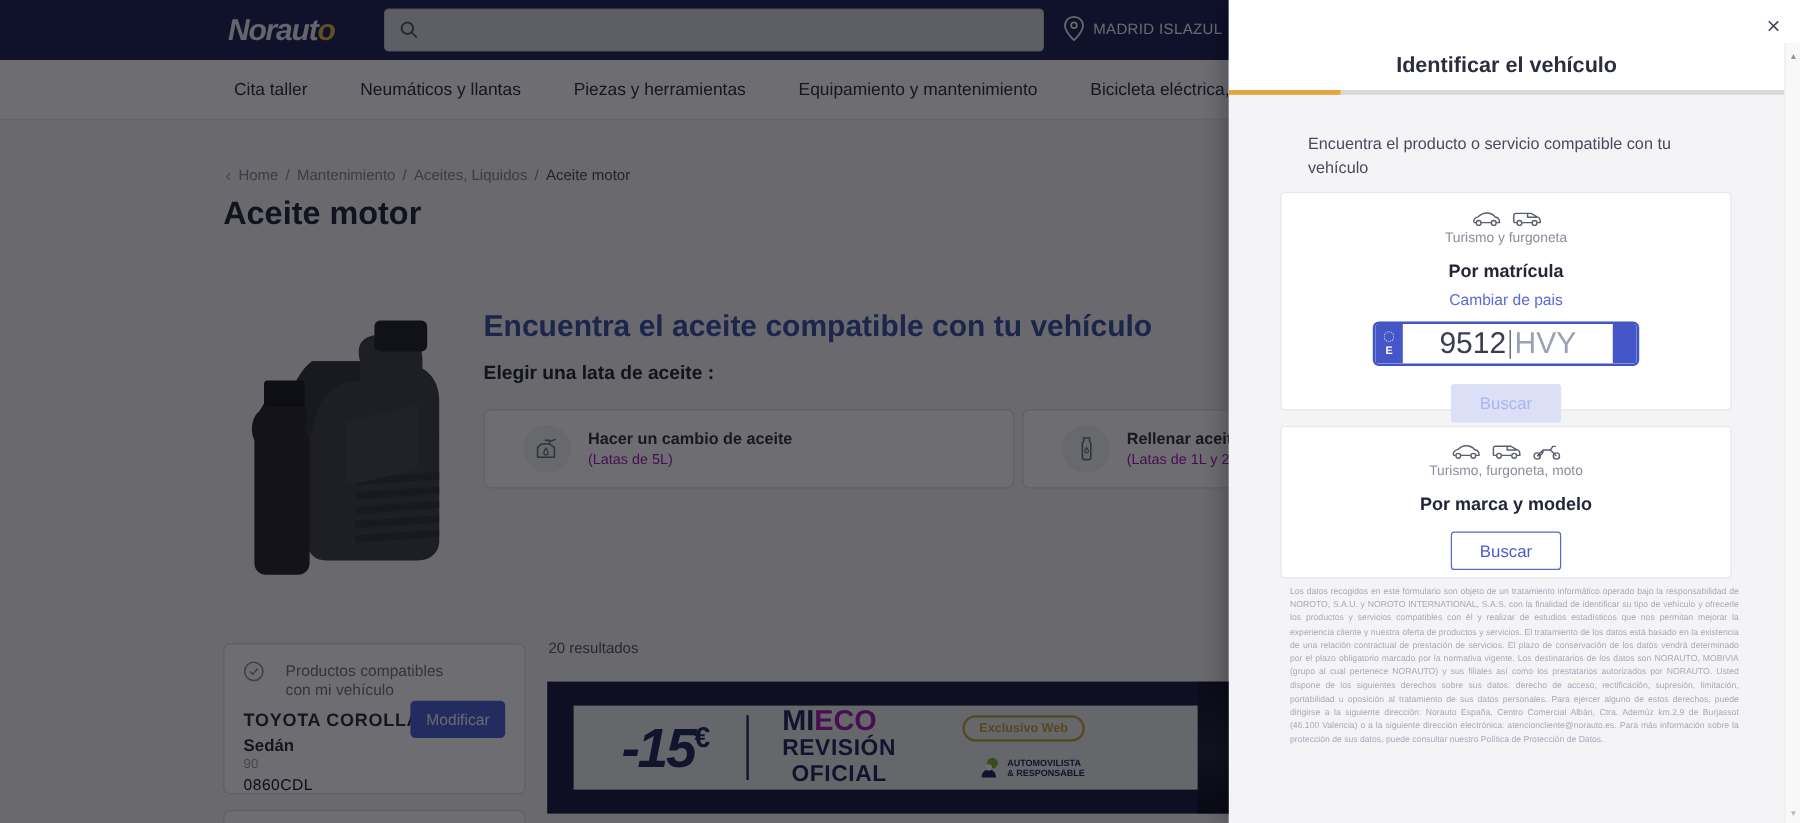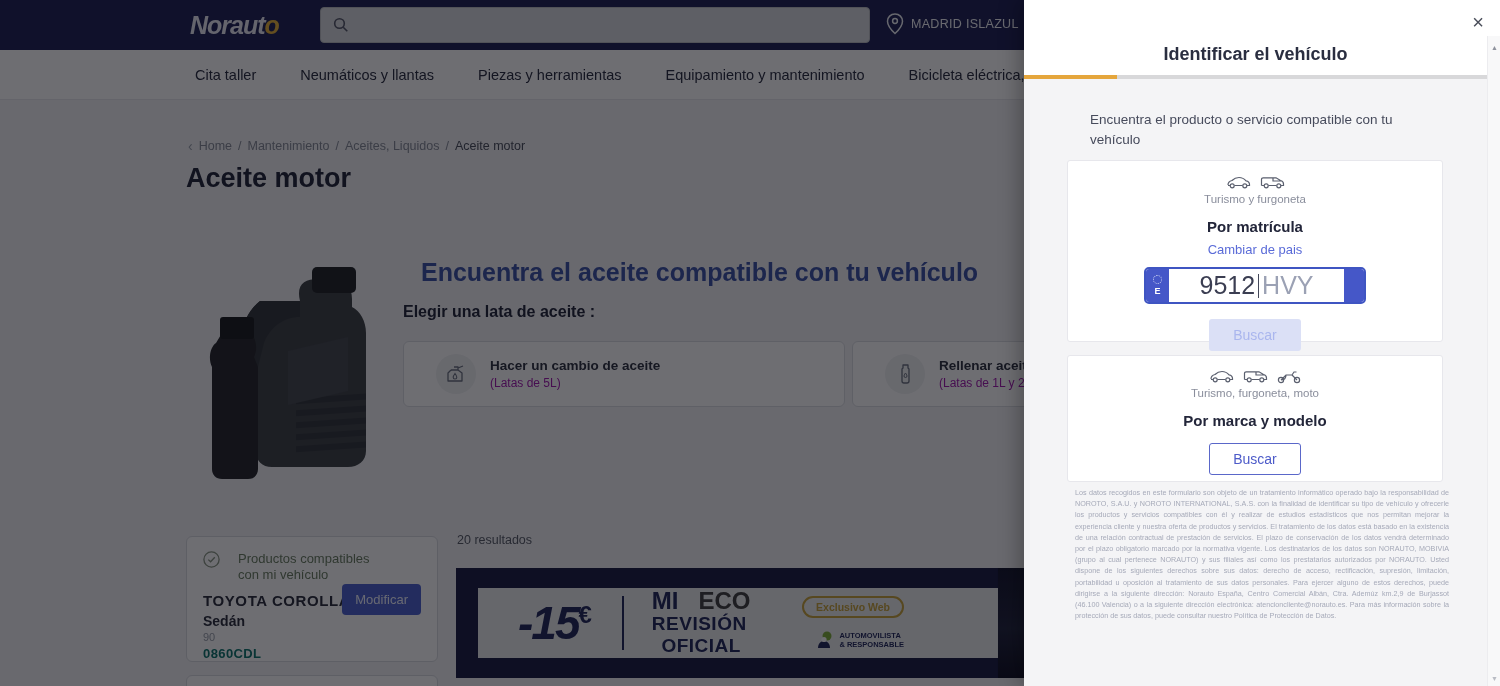--- a/index.html
+++ b/index.html
@@ -28,52 +28,52 @@
              border-bottom:1px solid #e8e8ec; display:flex; align-items:center; gap:44px; padding-left:195px; }
   .mainnav span { font-size:14.5px; color:#2a2e40; font-weight:500; white-space:nowrap; cursor:pointer; }
 
   
   .breadcrumb { left:188px; top:138px; font-size:12.5px; color:#868b97; display:flex; gap:6px; align-items:center; }
   .breadcrumb .back { color:#9aa0ab; font-size:14px; }
   .breadcrumb .last { color:#4a4f5c; }
   .h1 { left:186px; top:163px; font-size:27px; font-weight:bold; color:#23263a; }
 
   
-  .finder-h { left:421px; top:258px; font-size:25px; font-weight:bold; color:#3d53a6; }
+  .finder-h { left:403px; top:258px; font-size:25px; font-weight:bold; color:#3d53a6; }
   .finder-sub { left:403px; top:303px; font-size:16px; font-weight:bold; color:#23263a; }
   .opt-card { top:341px; height:66px; background:#fff; border:1px solid #dcdee3; border-radius:6px;
               display:flex; align-items:center; gap:14px; padding-left:32px; cursor:pointer; }
   .opt-ic { width:40px; height:40px; border-radius:50%; background:#f1f2f4; display:flex; align-items:center; justify-content:center; }
   .opt-t1 { font-size:13.5px; font-weight:bold; color:#2e3240; }
   .opt-t2 { font-size:12px; color:#a21caf; margin-top:3px; }
 
   
   .vehbox { left:186px; top:536px; width:252px; height:126px; background:#fff;
             border:1px solid #d9dbe0; border-radius:6px; padding:14px 16px; }
   .veh-badge { display:flex; gap:18px; font-size:13px; color:#6b7f63; line-height:1.25; }
   .veh-brand { margin-top:8px; font-size:15px; font-weight:bold; color:#2b2f3d; letter-spacing:.6px; }
   .veh-body  { margin-top:4px; font-size:14px; font-weight:bold; color:#2b2f3d; }
   .veh-power { margin-top:2px; font-size:11px; color:#9aa0ab; }
-  .veh-code  { margin-top:3px; font-size:13px; font-weight:bold; color:#0f766e; letter-spacing:.4px; }
+  .veh-code  { margin-top:3px; font-size:13px; font-weight:normal; color:#0f172a; letter-spacing:.4px; }
   .modify-btn { position:absolute; right:16px; top:47px; background:#4c63cf; color:#eef1ff; border:0;
                 font-size:13px; padding:8px 13px; border-radius:4px; cursor:pointer; font-family:"Liberation Sans",sans-serif; }
   .vehbox2 { left:186px; top:675px; width:252px; height:40px; background:#fff;
              border:1px solid #d9dbe0; border-radius:6px; }
 
   .results { left:457px; top:533px; font-size:12.5px; color:#585d68; }
 
   
   .banner { left:456px; top:568px; width:604px; height:110px; background:#1b1e44; overflow:hidden; }
   .banner-in { position:absolute; left:22px; top:20px; width:544px; height:70px; background:#eceeef;
                display:flex; align-items:center; }
   .bn-disc { margin-left:40px; font-size:46px; font-weight:800; color:#232a5c; font-style:italic; letter-spacing:-2px; }
   .bn-disc sup { font-size:24px; font-style:normal; }
   .bn-div { width:2px; height:54px; background:#232a5c; margin:0 28px 0 32px; }
   .bn-mieco { font-size:24px; font-weight:800; color:#232a5c; line-height:1.02; }
-  .bn-mieco .eco { color:#404040;padding-left:20px; }
+  .bn-mieco .eco { color:#a21caf; }
   .bn-l2 { font-size:19px; font-weight:800; color:#232a5c; letter-spacing:.5px; }
   .bn-pill { position:absolute; right:118px; top:8px; border:2px solid #c8a43c; color:#c8a43c;
              font-size:10.5px; font-weight:bold; border-radius:11px; padding:3px 12px; }
   .bn-logo { position:absolute; right:118px; bottom:8px; display:flex; align-items:center; gap:5px; }
   .bn-logo-txt { font-size:7.5px; font-weight:800; color:#232a5c; line-height:1.2; }
   .bn-photo { position:absolute; right:0; top:0; width:62px; height:110px;
               background:linear-gradient(180deg,#15172e 0%,#23263f 55%,#101124 100%); }
 
   
   .overlay { left:0; top:0; width:1024px; height:686px; background:rgba(5,6,12,0.58); z-index:40; }

